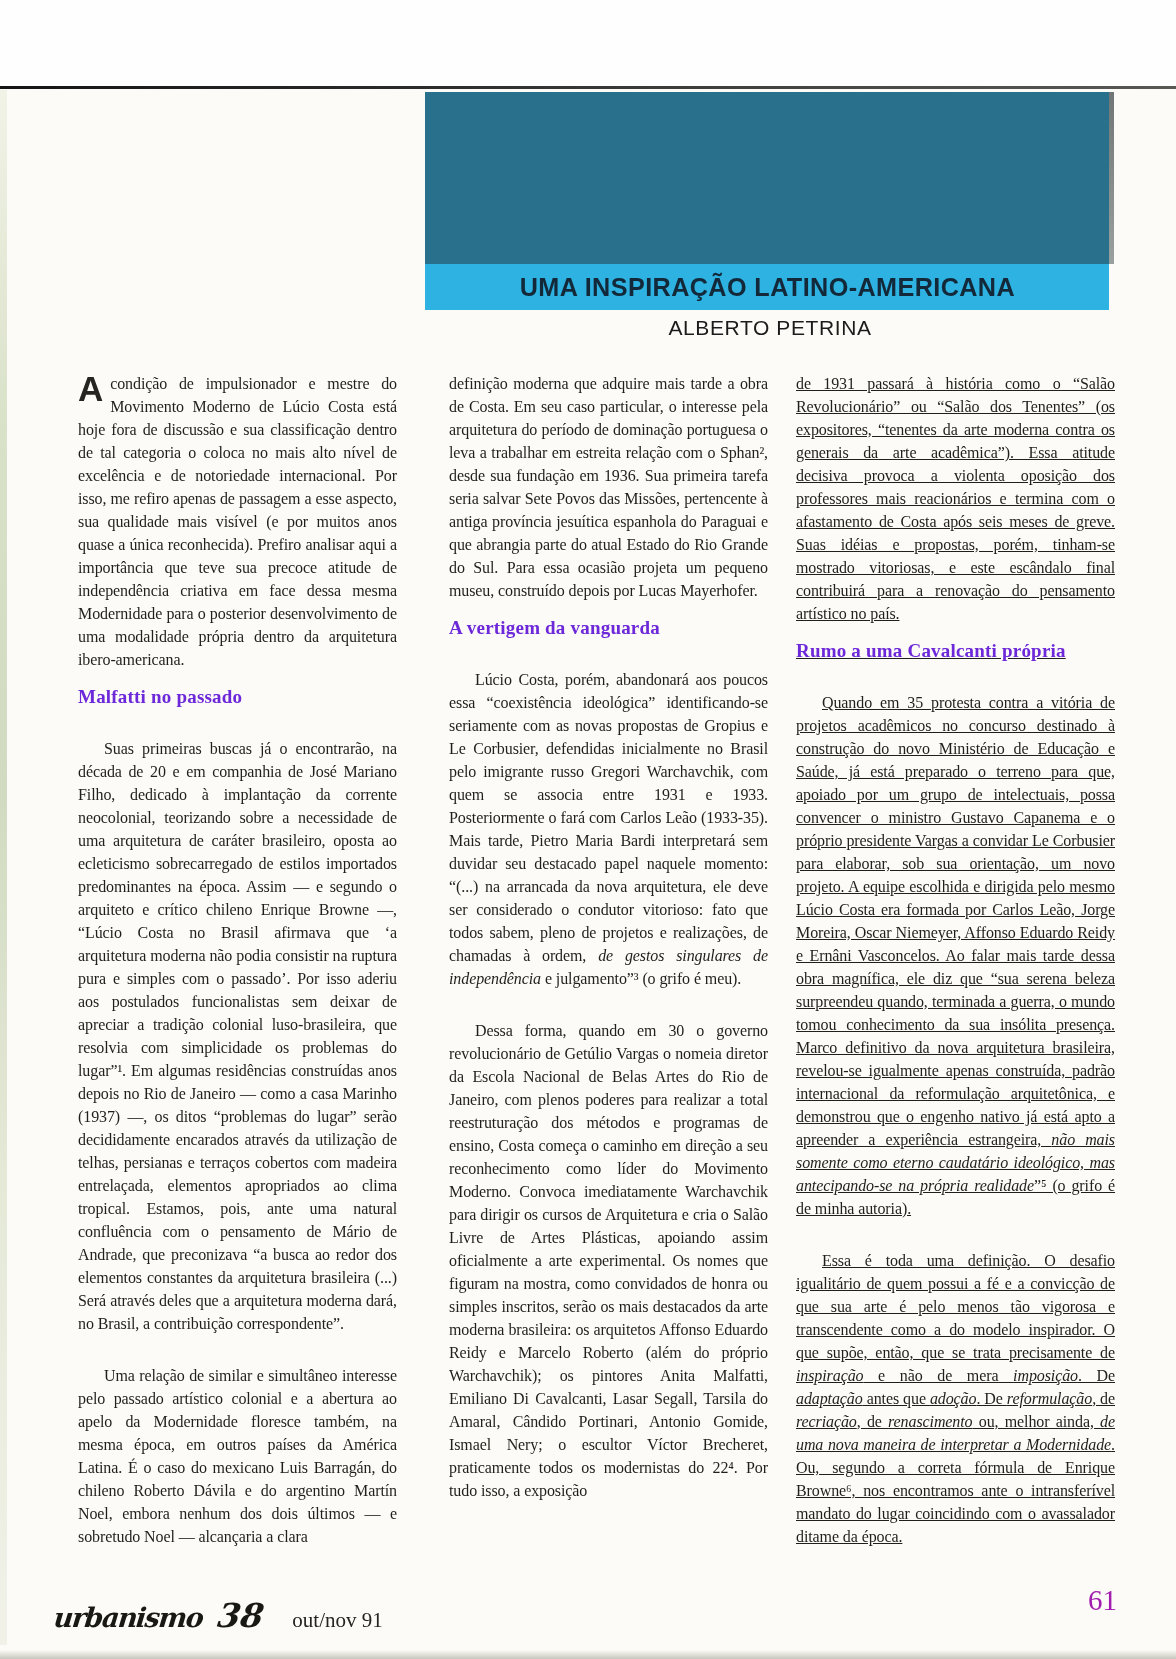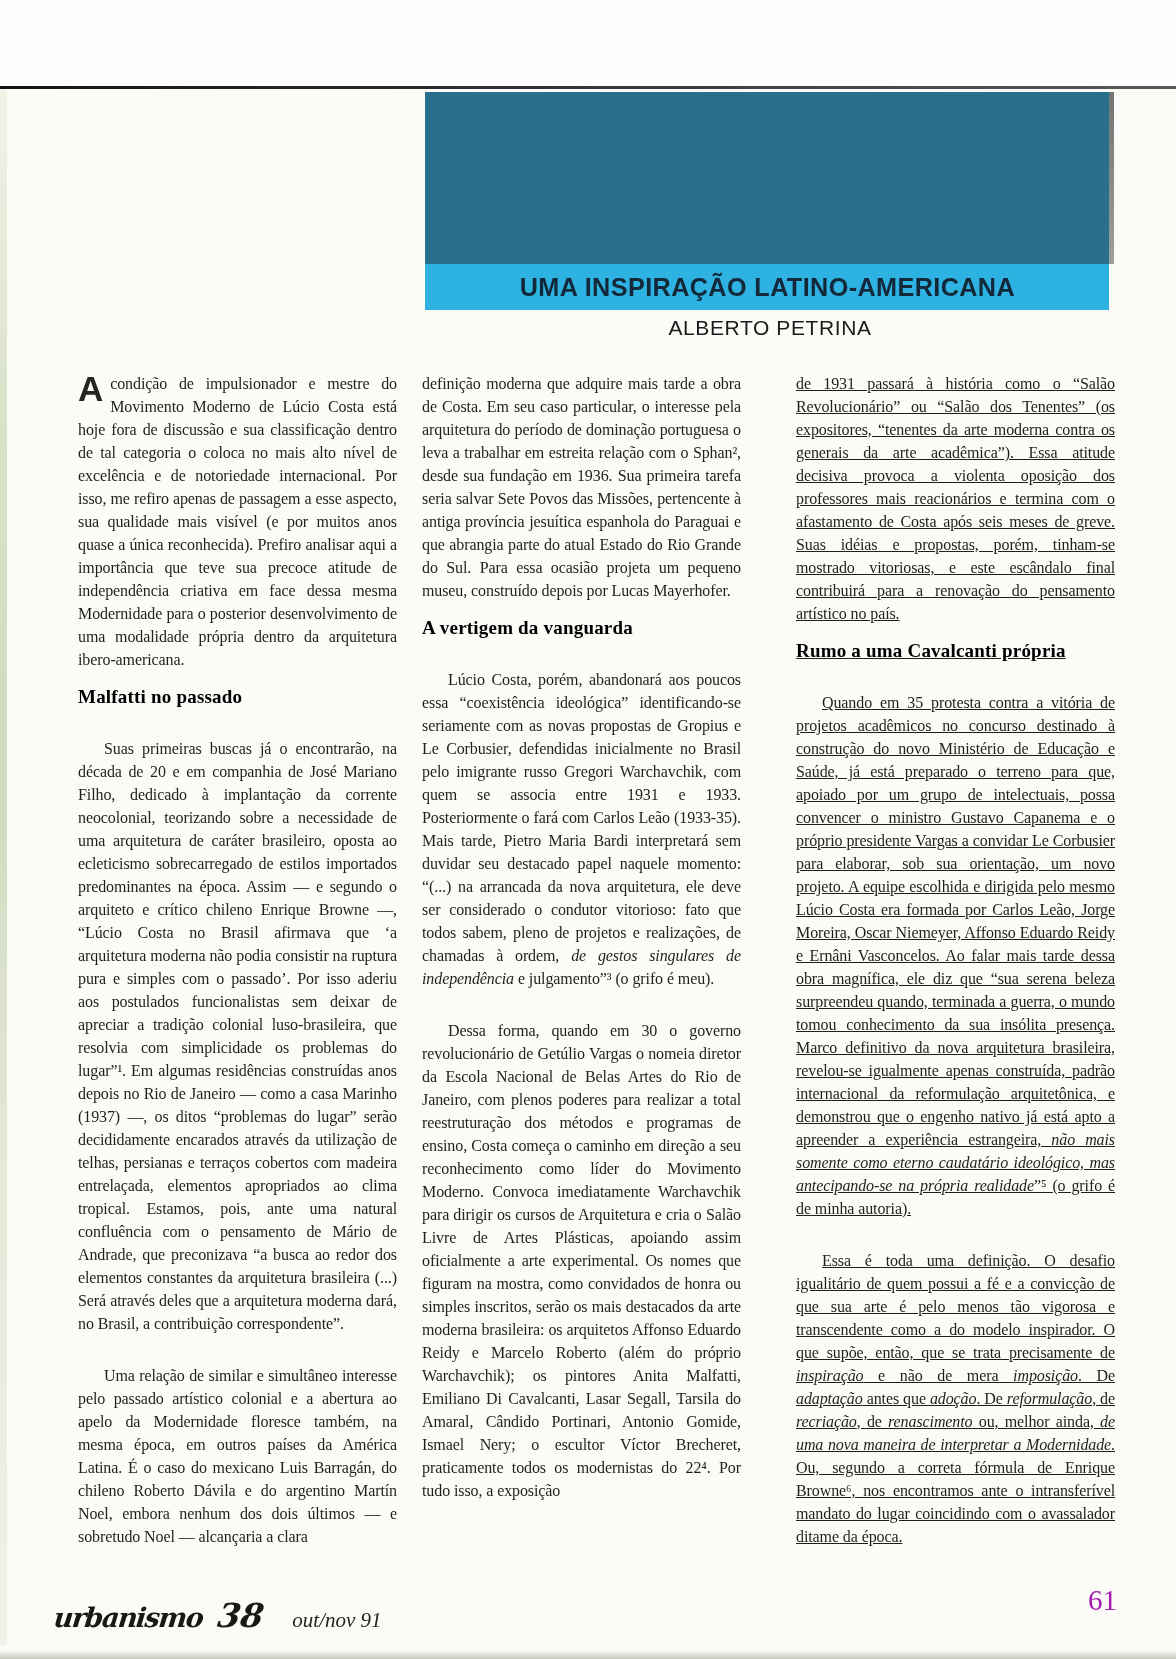--- a/index.html
+++ b/index.html
@@ -46,27 +46,27 @@
     font-size:21px;letter-spacing:.6px;color:#1b1b1b;white-space:nowrap;
   }
 
   
   .column{
     position:absolute;top:372px;width:319px;
     font-size:16px;line-height:23px;text-align:justify;color:#201f1b;
     letter-spacing:-.1px;
   }
   .col-1{left:78px;}
-  .col-2{left:422px;}
+  .col-2{left:449px;}
   .col-3{left:796px;text-decoration:underline;}
   .column p{margin:0;}
   .column p.indent{text-indent:26px;margin-top:29px;}
   .column h2{
     font-size:19px;line-height:22px;font-weight:bold;
-    margin:15px 0 10px;color:#000000;letter-spacing:.2px;text-align:left;
+    margin:15px 0 10px;color:#6d28d9;letter-spacing:.2px;text-align:left;
   }
   .dropcap{
     float:left;
     font-family:"Liberation Sans","DejaVu Sans",sans-serif;
     font-weight:900;font-size:35px;line-height:29px;
     padding:2px 7px 0 0;color:#26251f;
   }
   em{font-style:italic;}
 
   
@@ -75,21 +75,21 @@
     font-family:"DejaVu Serif",serif;font-style:italic;font-weight:bold;
     font-size:27px;letter-spacing:-1.5px;color:#191913;
     transform:skewX(-6deg);display:inline-block;
   }
   .mag-issue{
     font-family:"DejaVu Serif",serif;font-style:italic;font-weight:bold;
     font-size:33px;color:#191913;margin-left:12px;
     transform:skewX(-8deg);display:inline-block;
   }
   .mag-date{
-    font-family:"Liberation Serif",serif;font-style:italic;
+    font-family:"Liberation Serif",serif;
     font-size:21px;color:#242420;margin-left:24px;
   }
   .page-number{
     position:absolute;left:1088px;top:1584px;
     font-size:29px;color:#a21caf;
   }
 </style>
 </head>
 <body>
 

